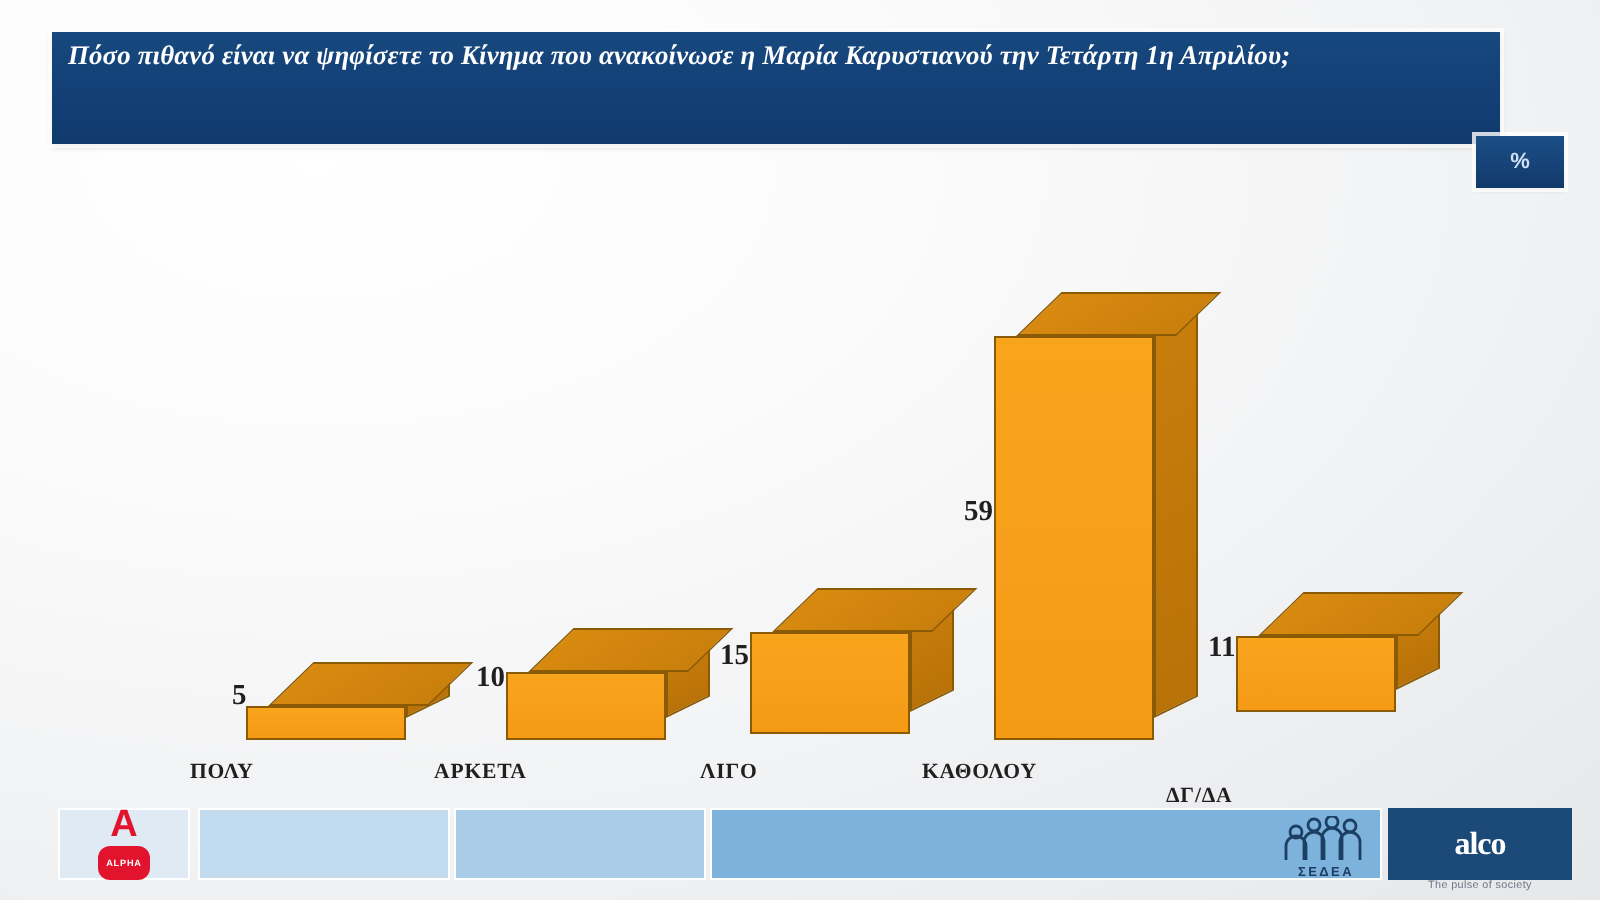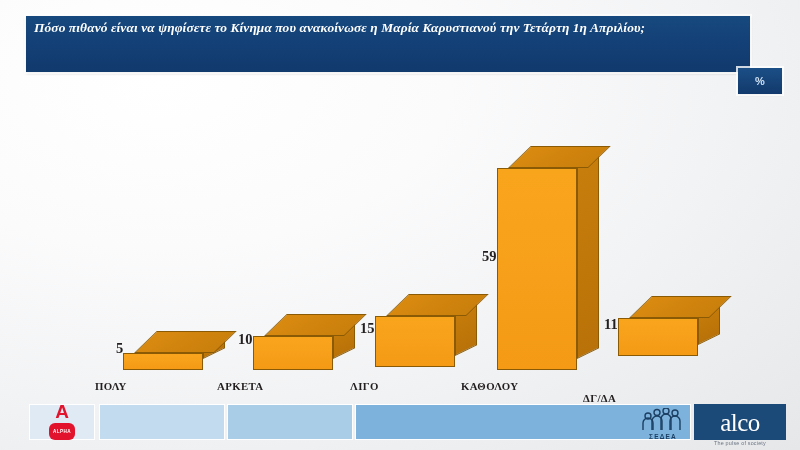--- a/index.html
+++ b/index.html
@@ -85,22 +85,22 @@
   #alpha-logo{font-family:"Liberation Sans",sans-serif;color:#e2142d;
               font-weight:bold;font-size:19px;line-height:15px;text-align:center;}
   #alpha-sub{font-size:4.6px;background:#e2142d;color:#fff;border-radius:6px;
              padding:1px 4px;letter-spacing:.4px;display:inline-block;margin-top:1px;}
   #sedea{position:absolute;left:634px;top:6px;width:58px;height:34px;
          display:flex;flex-direction:column;align-items:center;justify-content:flex-end;}
   #sedea-text{font-family:"Liberation Sans",sans-serif;font-size:6.5px;
               font-weight:bold;color:#1c3f63;letter-spacing:1.2px;margin-top:1px;}
   #alco-box{position:absolute;left:694px;top:4px;width:92px;height:36px;
             background:#1b4a78;display:flex;align-items:center;justify-content:center;}
-  #alco-text{font-family:"Liberation Serif",serif;font-size:25px;color:#ffffff;
-             line-height:25px;letter-spacing:-.5px;}
+  #alco-text{font-family:"Liberation Serif",serif;font-size:16px;color:#ffffff;
+             line-height:25px;letter-spacing:-.5px;font-weight:bold;}
   #alco-tag{position:absolute;left:694px;top:40px;width:92px;text-align:center;
             font-family:"Liberation Sans",sans-serif;font-size:5.4px;color:#6c7684;
             letter-spacing:.2px;}
 </style>
 </head>
 <body>
 
 <div id="title-bar">
   <div id="title-main">Πόσο πιθανό είναι να ψηφίσετε το Κίνημα που ανακοίνωσε η Μαρία Καρυστιανού την Τετάρτη 1η Απριλίου;</div>
 </div>

